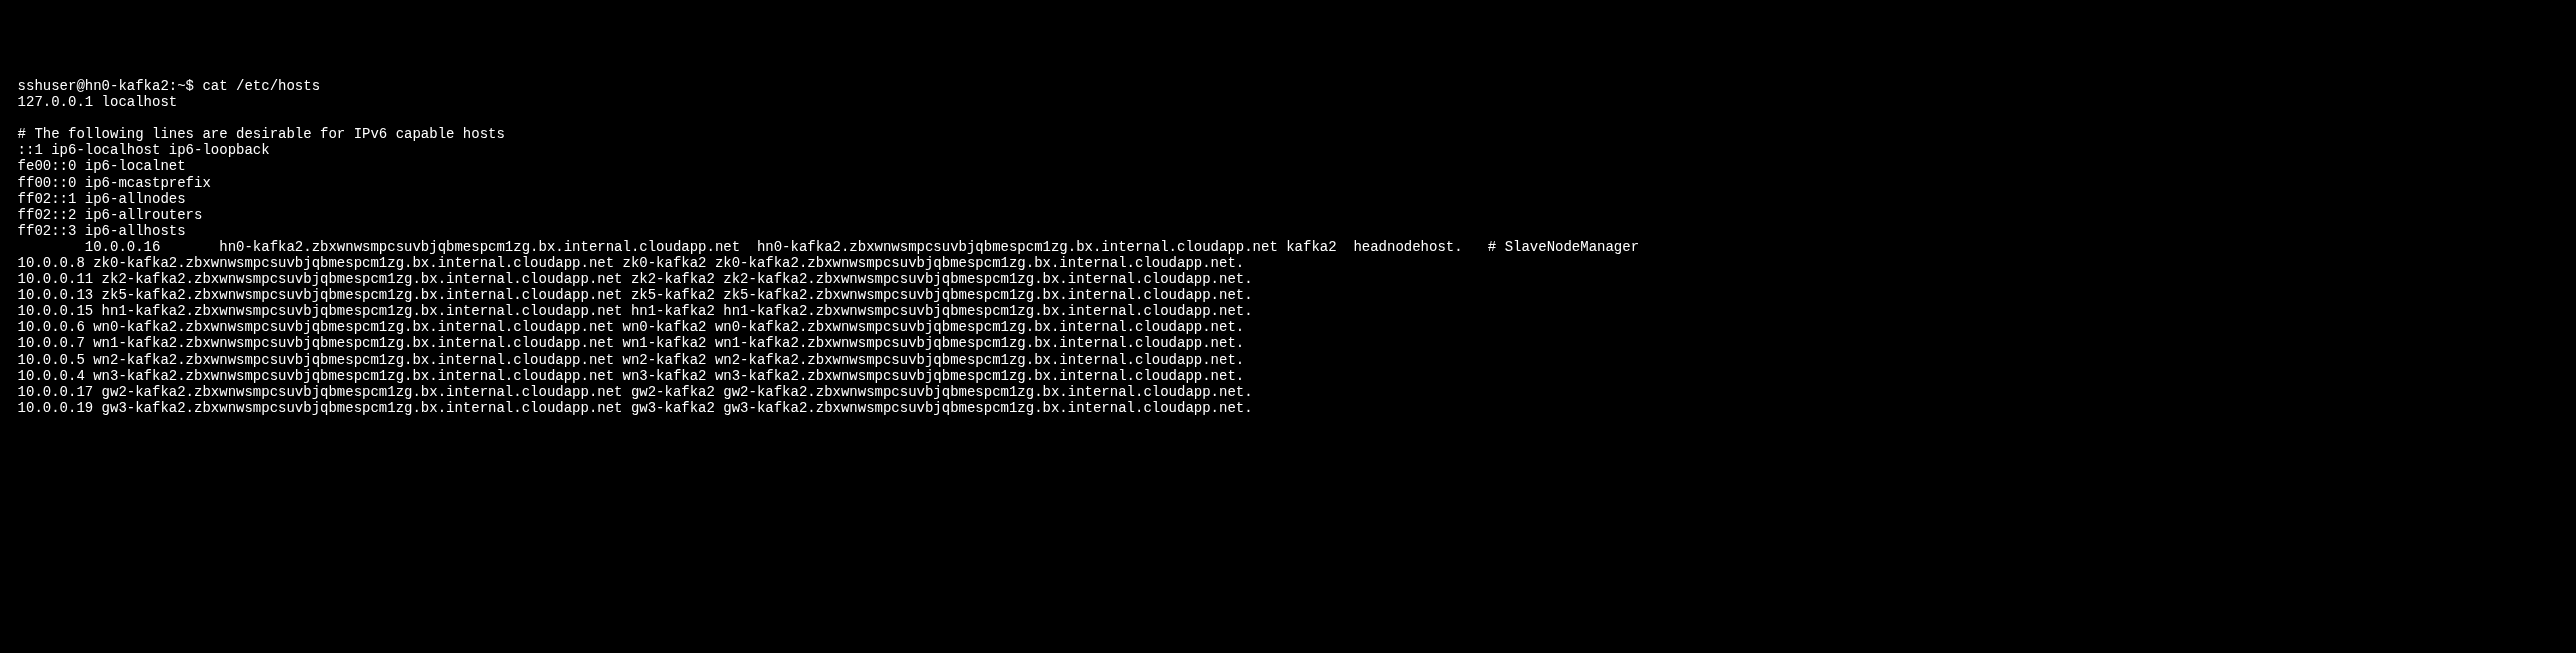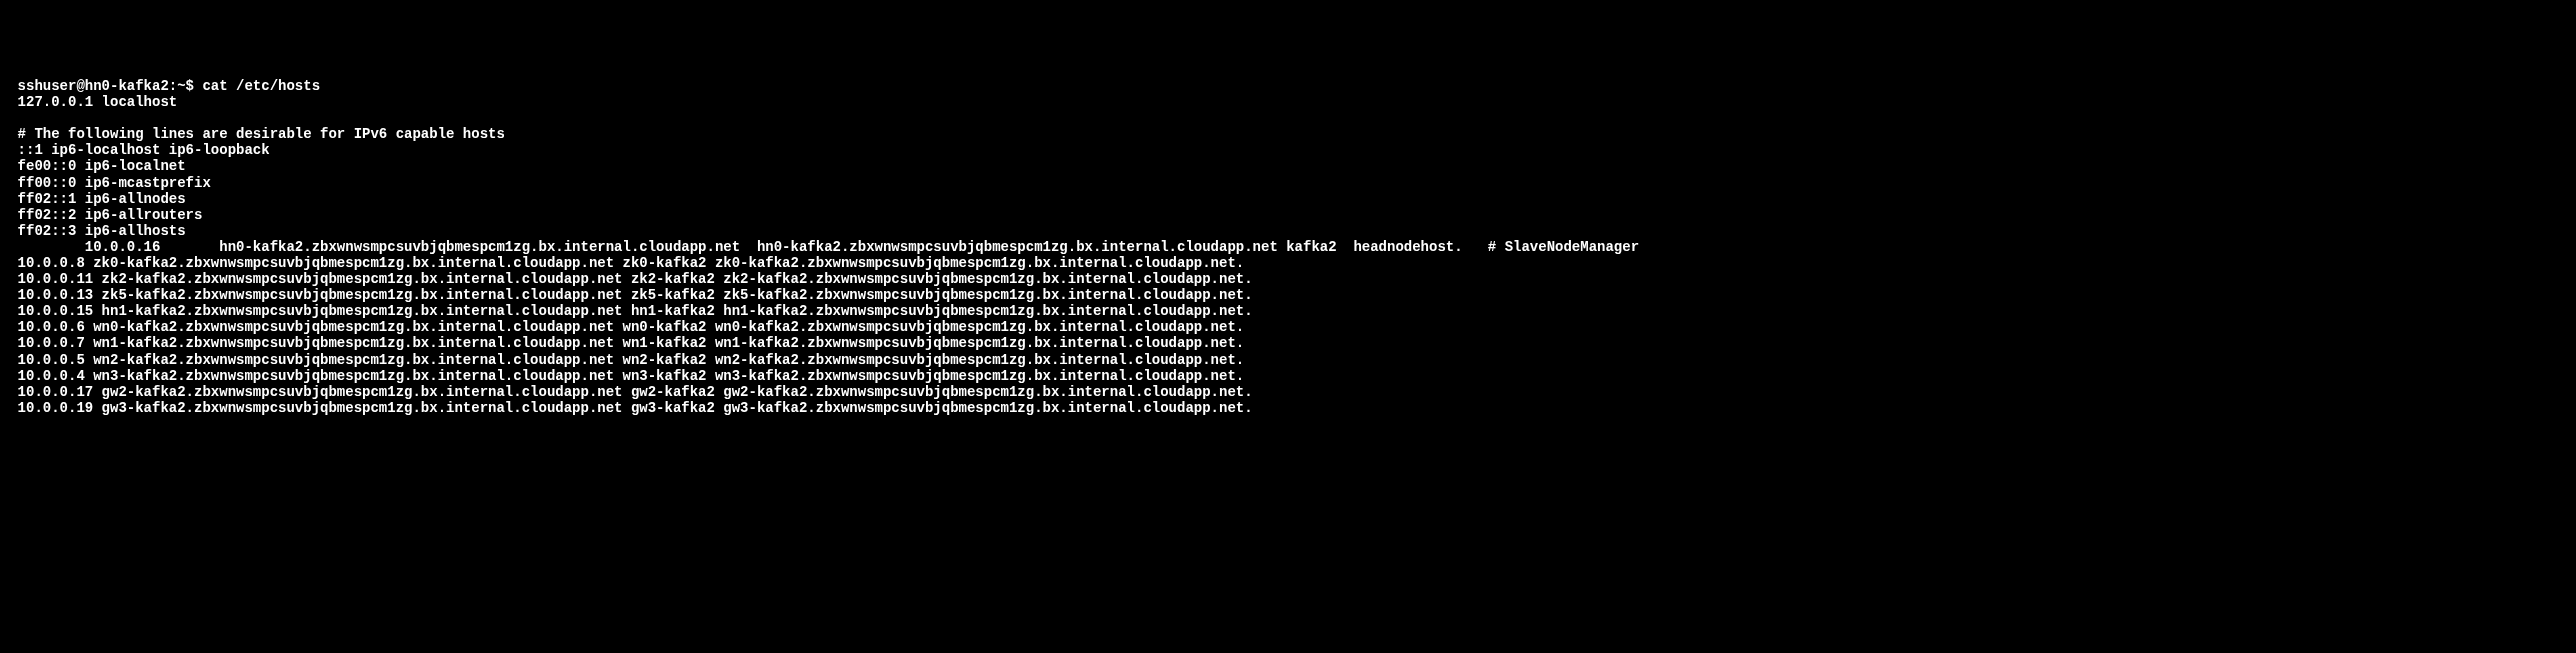--- a/index.html
+++ b/index.html
@@ -1,19 +1,18 @@
 <!DOCTYPE html>
 <html style="font-size:12.5px"><head>
   <meta charset="utf-8">
   <style>
     * {
       margin: 4px;
       padding: 0;
       box-sizing: border-box;
-      font-weight: bold;
     }
     body {
       background-color: #000000;
       color: #ffffff;
       font-family: 'Courier New', Consolas, monospace;
       font-size: 14px;
       line-height: 1.15;
       padding: 1.6px;
       white-space: pre;
       overflow-x: auto;

